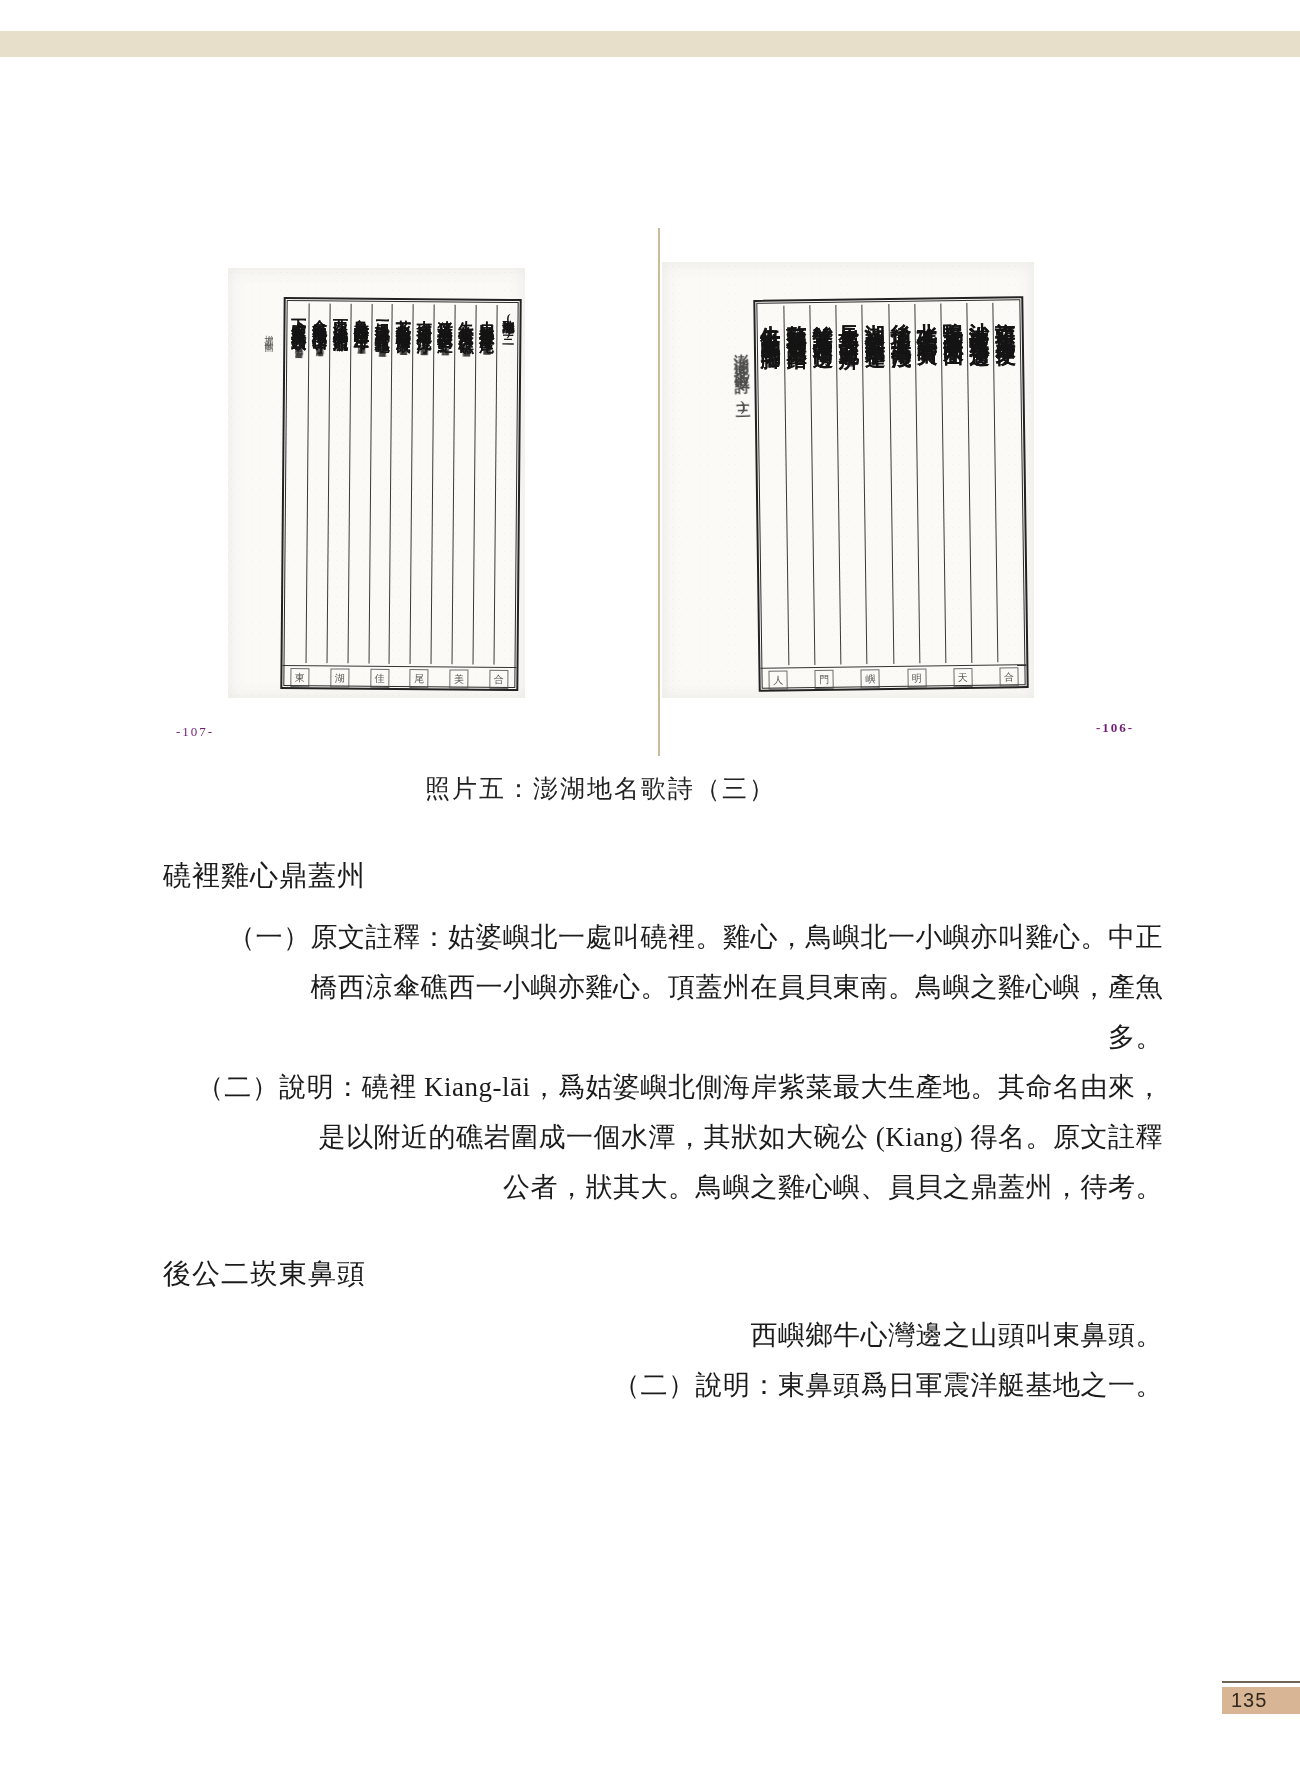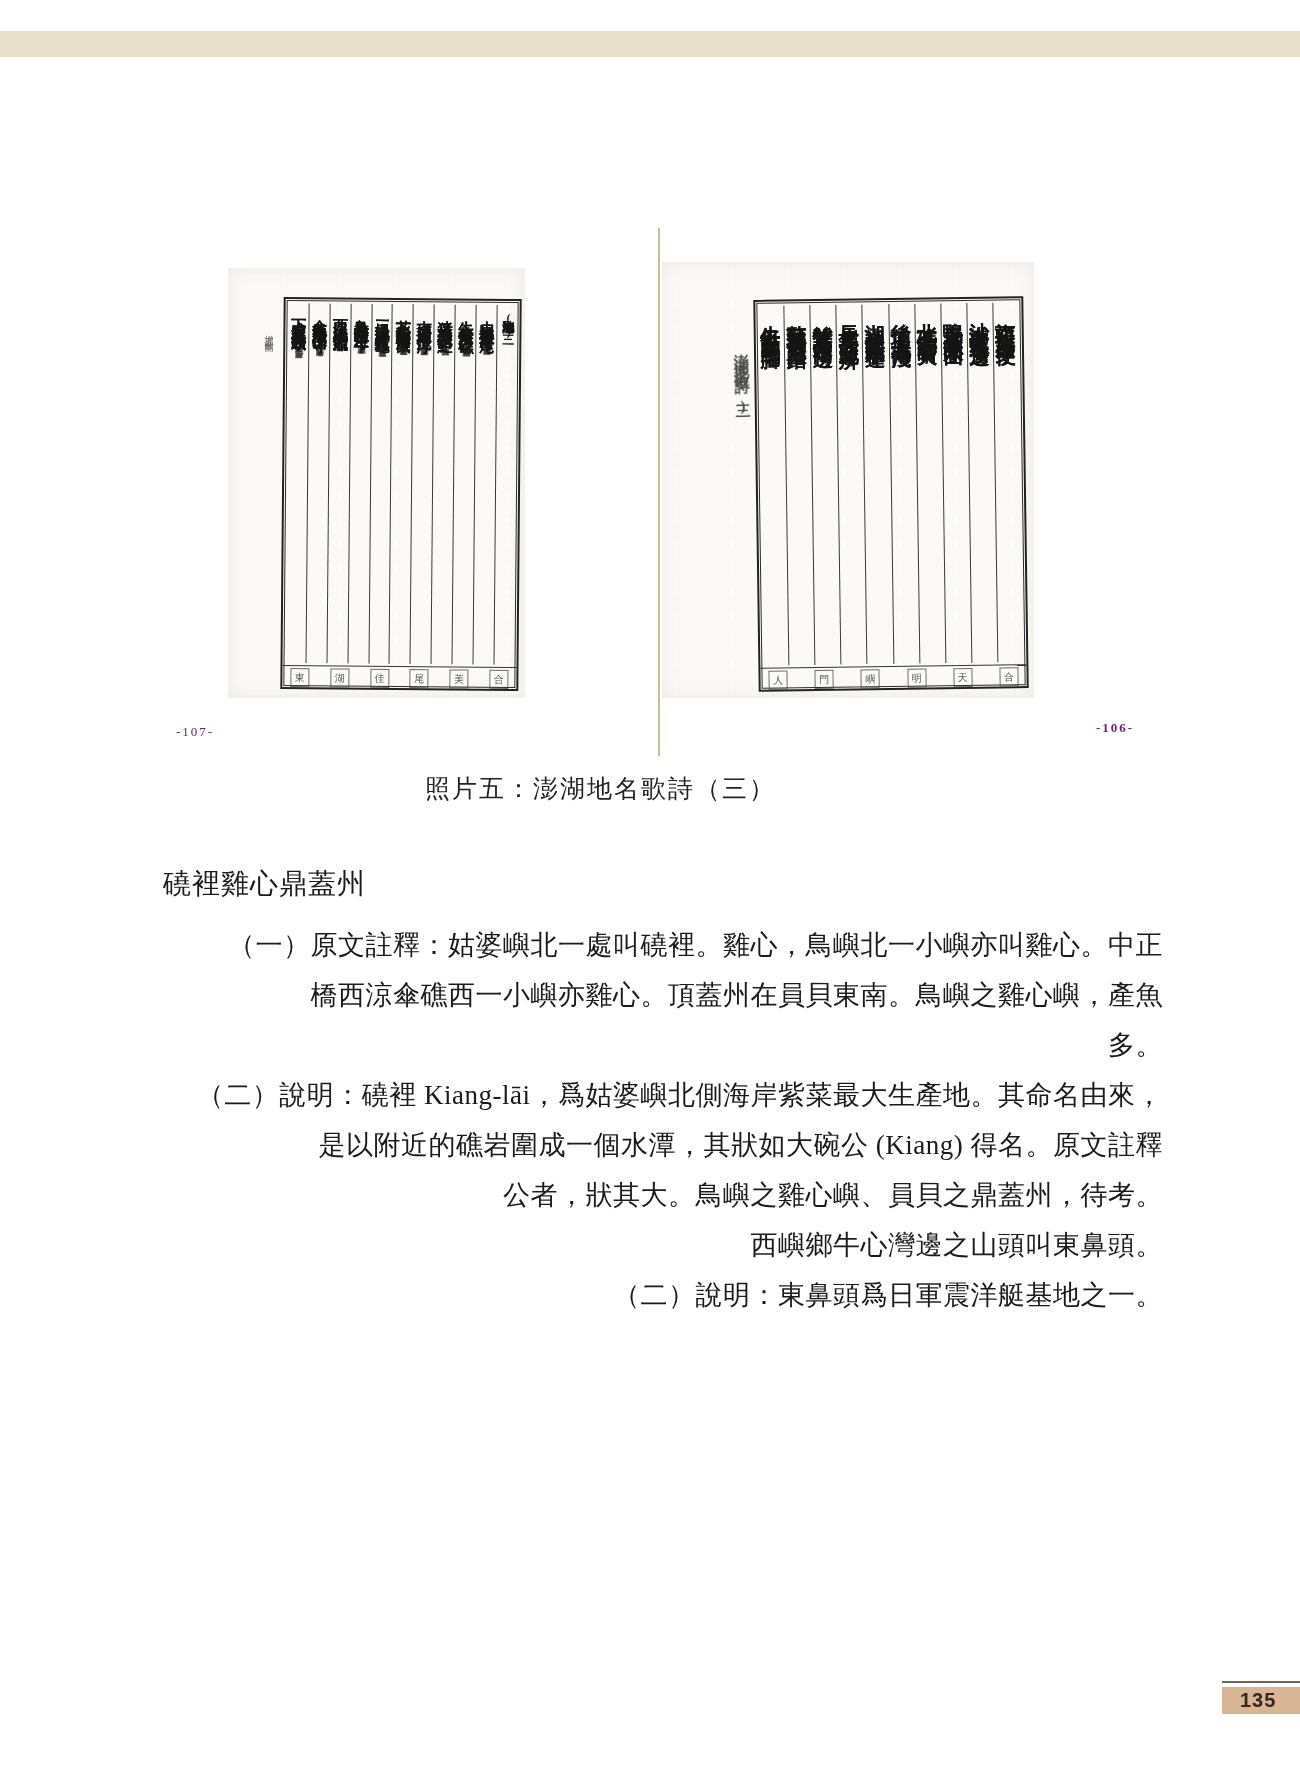--- a/index.html
+++ b/index.html
@@ -41,29 +41,29 @@
   .pnum{position:absolute;font-size:13px;letter-spacing:2px;color:#701a75;}
   .pnum-left{left:176px;top:724px;}
   .pnum-right{left:1096px;top:720px;font-weight:bold;}
 
   .caption{position:absolute;left:0;top:772px;width:1201px;text-align:center;
     font-size:25px;letter-spacing:2px;color:#222;}
 
   
   .content{position:absolute;left:163px;top:854px;width:1000px;}
   .sec-heading{font-size:28px;line-height:36px;margin:44px 0 18px 0;letter-spacing:1px;}
-  .sec-heading:first-child{margin-top:12px;}
+  .sec-heading:first-child{margin-top:4px;}
   .line{font-size:27px;line-height:50px;height:50px;white-space:nowrap;letter-spacing:0.5px;text-align:right;}
   .line.first{padding-left:10px;}
   .line.cont{padding-left:88px;}
 
   .badge-line{position:absolute;right:0;top:1681px;width:78px;height:2px;background:#6f6354;}
   .page-badge{position:absolute;right:0;top:1687px;width:78px;height:27px;background:#d8b695;
     color:#32281e;font-family:"Liberation Sans","DejaVu Sans",sans-serif;font-size:20px;
-    line-height:27px;padding-left:18px;box-sizing:border-box;letter-spacing:1px;font-weight:bold;}
+    line-height:27px;padding-left:9px;box-sizing:border-box;letter-spacing:1px;}
 </style>
 </head>
 <body>
 
 <div class="top-band"></div>
 <div class="fold-line"></div>
 
 <div class="scan scan-left">
   <div class="margin-label">增五歌圖</div>
   <div class="frame frame-left">
@@ -187,20 +187,21 @@
     <div class="sec-item">
       <div class="line first">（一）原文註釋：姑婆嶼北一處叫磽裡。雞心，鳥嶼北一小嶼亦叫雞心。中正</div>
       <div class="line cont">橋西涼傘礁西一小嶼亦雞心。頂蓋州在員貝東南。鳥嶼之雞心嶼，產魚</div>
       <div class="line cont">多。</div>
     </div>
     <div class="sec-item">
       <div class="line first">（二）說明：磽裡 Kiang-lāi，爲姑婆嶼北側海岸紫菜最大生產地。其命名由來，</div>
       <div class="line cont">是以附近的礁岩圍成一個水潭，其狀如大碗公 (Kiang) 得名。原文註釋</div>
       <div class="line cont">公者，狀其大。鳥嶼之雞心嶼、員貝之鼎蓋州，待考。</div>
     </div>
+    <div class="sec-heading">後公二崁東鼻頭</div>
     <div class="sec-item">
       <div class="line cont">西嶼鄉牛心灣邊之山頭叫東鼻頭。</div>
     </div>
     <div class="sec-item">
       <div class="line first">（二）說明：東鼻頭爲日軍震洋艇基地之一。</div>
     </div>
   </div>
 
 <div class="badge-line"></div>
 <div class="page-badge">135</div>

